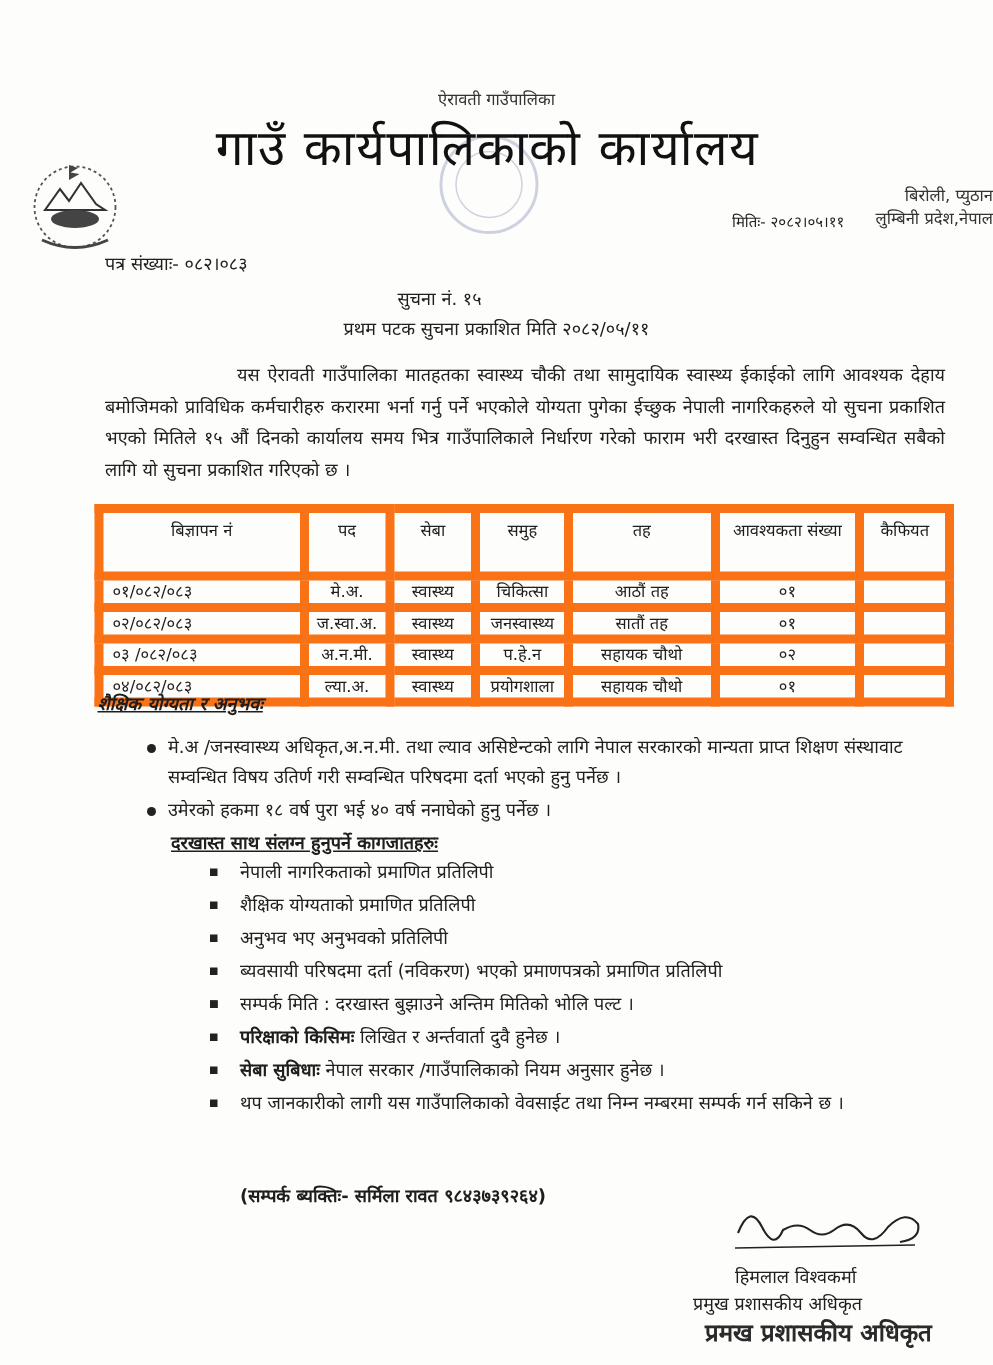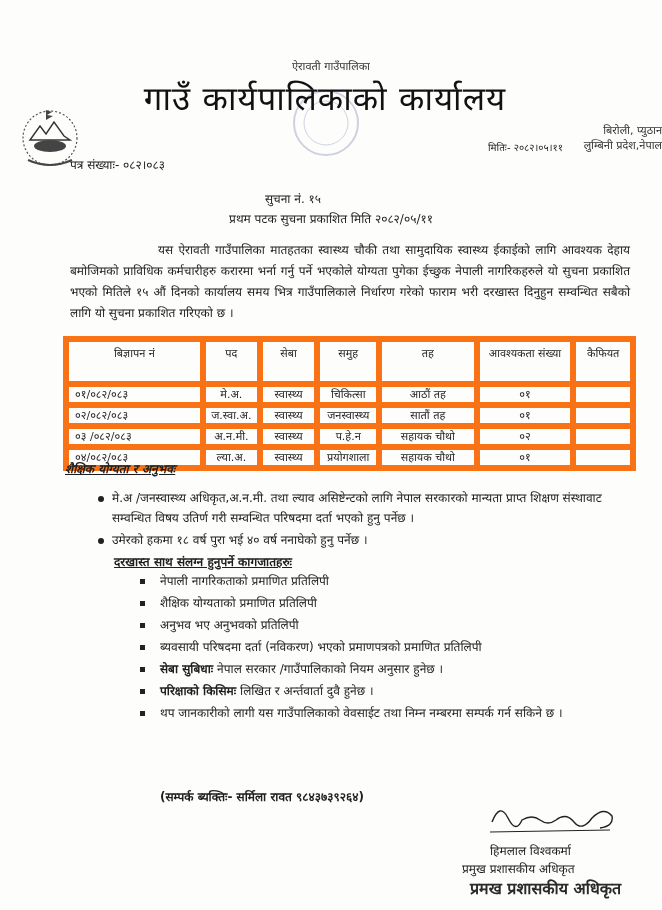--- a/index.html
+++ b/index.html
@@ -11,21 +11,21 @@
       position: relative;
     }
     .abs { position: absolute; }
     .muni-name { left: 0; width: 662px; top: 58px; text-align: center; font-size: 11px; color: #333; }
     .office-title { left: 0; width: 650px; top: 75px; text-align: center; font-size: 33px; letter-spacing: 1px; color: #111; }
     .addr { left: 0; width: 662px; text-align: right; font-size: 11px; color: #333; }
     .addr1 { top: 122px; }
     .addr2 { top: 137px; }
     .emblem { left: 16px; top: 104px; width: 68px; height: 66px; }
     .stamp { left: 285px; top: 88px; width: 82px; height: 70px; opacity: 0.22; }
-    .ref-no { left: 70px; top: 156px; font-size: 12px; }
+    .ref-no { left: 70px; top: 167px; font-size: 12px; }
     .date { left: 488px; top: 140px; font-size: 10px; }
     .notice-no { left: 0; width: 586px; top: 190px; text-align: center; font-size: 12px; }
     .pub-date { left: 0; width: 662px; top: 210px; text-align: center; font-size: 12px; }
     .intro { left: 70px; width: 560px; top: 240px; font-size: 12px; line-height: 21px; text-align: justify; }
     .intro .indent { display: inline-block; width: 88px; }
 
     table.vac {
       position: absolute; left: 63px; top: 336px; width: 573px;
       border-collapse: collapse; font-size: 11px;
     }
@@ -156,22 +156,23 @@
 </ul>
 
 <div class="abs sec-head docs-head">दरखास्त साथ संलग्न हुनुपर्ने कागजातहरुः</div>
 <ul class="bul squares">
   <li><span class="b"></span><span class="strong"></span><span>नेपाली नागरिकताको प्रमाणित प्रतिलिपी</span></li>
   <li><span class="b"></span><span class="strong"></span><span>शैक्षिक योग्यताको प्रमाणित प्रतिलिपी</span></li>
   <li><span class="b"></span><span class="strong"></span><span>अनुभव भए अनुभवको प्रतिलिपी</span></li>
   <li><span class="b"></span><span class="strong"></span><span>ब्यवसायी परिषदमा दर्ता (नविकरण) भएको प्रमाणपत्रको प्रमाणित प्रतिलिपी</span></li>
   <li><span class="b"></span><span class="strong"></span></li>
   <li><span class="b"></span><span class="strong"></span></li>
+  <li><span class="b"></span><span class="strong"></span><span>सम्पर्क मिति : दरखास्त बुझाउने अन्तिम मितिको भोलि पल्ट ।</span></li>
+  <li><span class="b"></span><span class="strong">परिक्षाको किसिमः</span><span> लिखित र अर्न्तवार्ता दुवै हुनेछ ।</span></li>
   <li><span class="b"></span><span class="strong">सेबा सुबिधाः</span><span> नेपाल सरकार /गाउँपालिकाको नियम अनुसार हुनेछ ।</span></li>
-  <li><span class="b"></span><span class="strong">परिक्षाको किसिमः</span><span> लिखित र अर्न्तवार्ता दुवै हुनेछ ।</span></li>
   <li><span class="b"></span><span class="strong"></span><span>थप जानकारीको लागी यस गाउँपालिकाको वेवसाईट तथा निम्न नम्बरमा सम्पर्क गर्न सकिने छ ।</span></li>
 </ul>
 
 <div class="abs contact">(सम्पर्क ब्यक्तिः- सर्मिला रावत ९८४३७३९२६४)</div>
 
 <svg class="abs signature" viewBox="0 0 140 40">
   <path d="M10 22 Q18 2 26 18 T40 20 Q50 14 58 20 T74 20 Q84 12 92 22 T110 18 Q122 6 130 16 Q132 26 118 28" fill="none" stroke="#222" stroke-width="1.4"></path>
   <path d="M8 32 L128 30" stroke="#222" stroke-width="1"></path>
 </svg>
 <div class="abs sig-name">हिमलाल विश्वकर्मा</div>

